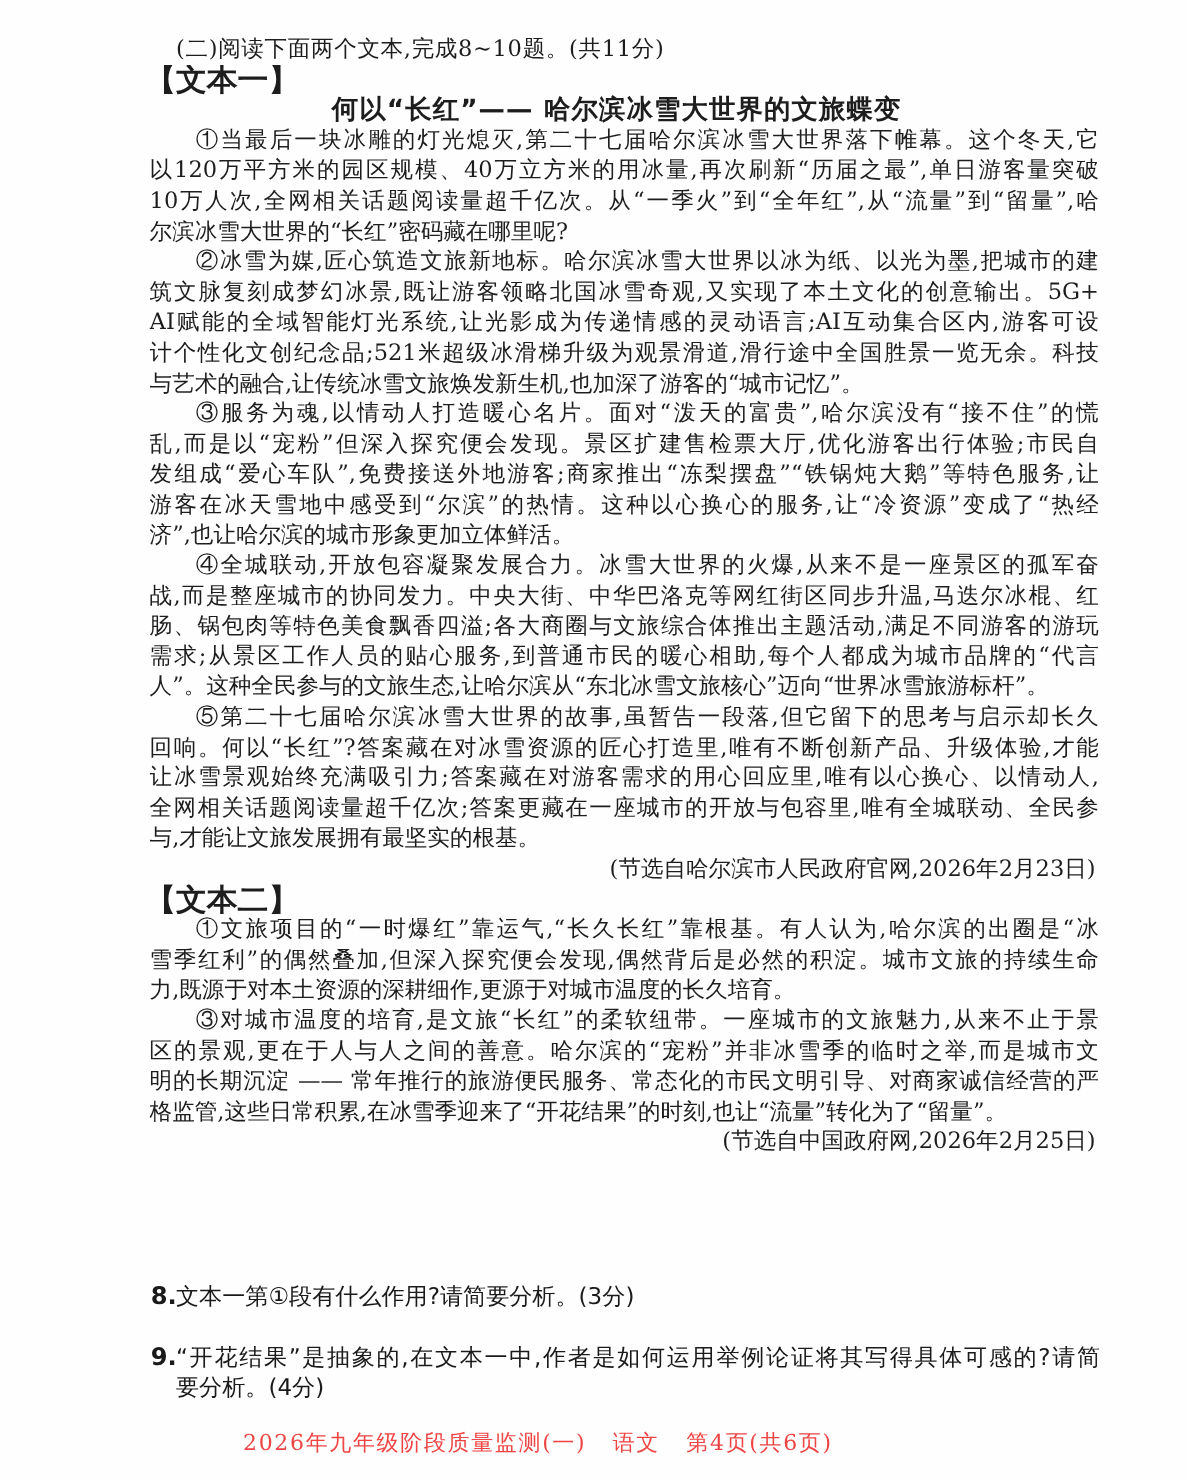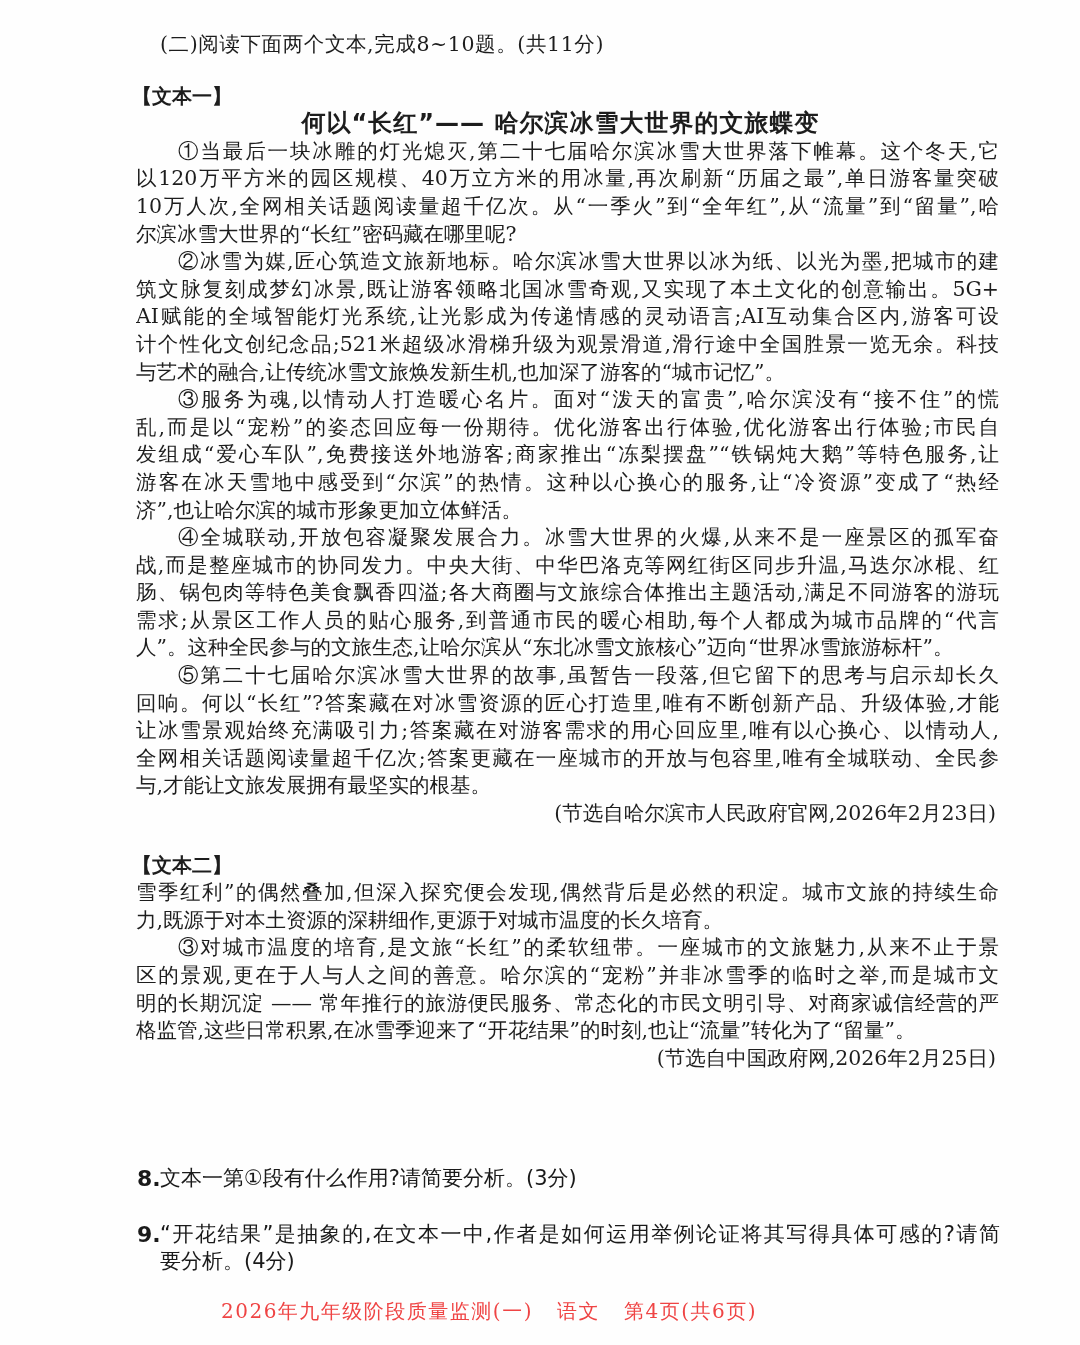--- a/index.html
+++ b/index.html
@@ -12,22 +12,22 @@
   .ln {
     height: 27.6px; line-height: 27.6px; font-size: 20.5px;
     text-align: justify; text-align-last: justify;
     overflow: hidden; white-space: normal;
   }
   .ln.first { padding-left: 42px; }
   .ln.last { text-align-last: left; }
   .plain { text-align: left; text-align-last: left; }
   .hdr { letter-spacing: 0.6px; margin-left: 24px; }
   .label {
-    font-family: "DejaVu Sans", sans-serif; font-weight: bold; font-size: 20px;
-    margin-left: -4px; text-align: left; text-align-last: left; margin-top: 24px;
+    font-family: "DejaVu Sans", sans-serif; font-weight: bold; font-size: 28px;
+    margin-left: -4px; text-align: left; text-align-last: left;
   }
   .title {
     font-family: "DejaVu Sans", sans-serif; font-weight: bold; font-size: 24px;
     text-align: center; text-align-last: center; letter-spacing: 1px; padding-right: 14px;
   }
   .src { text-align: right; text-align-last: right; padding-right: 3px; }
 
   .q { position: absolute; left: 137px; width: 863px; font-family: "DejaVu Sans", sans-serif; font-size: 21px; color: #1a1a1a; }
   .qnum { position: absolute; left: 0; top: 0; font-weight: bold; font-size: 22px; height: 27px; line-height: 27px; }
   .qline { margin-left: 23px; height: 27px; line-height: 27px; text-align: justify; text-align-last: justify; overflow: hidden; }
@@ -59,21 +59,21 @@
     </div>
     <div>
       <div class="ln first">②冰雪为媒,匠心筑造文旅新地标。哈尔滨冰雪大世界以冰为纸、以光为墨,把城市的建</div>
       <div class="ln">筑文脉复刻成梦幻冰景,既让游客领略北国冰雪奇观,又实现了本土文化的创意输出。5G+</div>
       <div class="ln">AI赋能的全域智能灯光系统,让光影成为传递情感的灵动语言;AI互动集合区内,游客可设</div>
       <div class="ln">计个性化文创纪念品;521米超级冰滑梯升级为观景滑道,滑行途中全国胜景一览无余。科技</div>
       <div class="ln last">与艺术的融合,让传统冰雪文旅焕发新生机,也加深了游客的“城市记忆”。</div>
     </div>
     <div>
       <div class="ln first">③服务为魂,以情动人打造暖心名片。面对“泼天的富贵”,哈尔滨没有“接不住”的慌</div>
-      <div class="ln">乱,而是以“宠粉”的姿态回应每一份期待。优化游客出行体验,优化游客出行体验;市民自</div>
+      <div class="ln">乱,而是以“宠粉”但深入探究便会发现。景区扩建售检票大厅,优化游客出行体验;市民自</div>
       <div class="ln">发组成“爱心车队”,免费接送外地游客;商家推出“冻梨摆盘”“铁锅炖大鹅”等特色服务,让</div>
       <div class="ln">游客在冰天雪地中感受到“尔滨”的热情。这种以心换心的服务,让“冷资源”变成了“热经</div>
       <div class="ln last">济”,也让哈尔滨的城市形象更加立体鲜活。</div>
     </div>
     <div>
       <div class="ln first">④全城联动,开放包容凝聚发展合力。冰雪大世界的火爆,从来不是一座景区的孤军奋</div>
       <div class="ln">战,而是整座城市的协同发力。中央大街、中华巴洛克等网红街区同步升温,马迭尔冰棍、红</div>
       <div class="ln">肠、锅包肉等特色美食飘香四溢;各大商圈与文旅综合体推出主题活动,满足不同游客的游玩</div>
       <div class="ln">需求;从景区工作人员的贴心服务,到普通市民的暖心相助,每个人都成为城市品牌的“代言</div>
       <div class="ln last">人”。这种全民参与的文旅生态,让哈尔滨从“东北冰雪文旅核心”迈向“世界冰雪旅游标杆”。</div>
@@ -85,20 +85,21 @@
       <div class="ln">全网相关话题阅读量超千亿次;答案更藏在一座城市的开放与包容里,唯有全城联动、全民参</div>
       <div class="ln last">与,才能让文旅发展拥有最坚实的根基。</div>
     </div>
     <div class="ln src">(节选自哈尔滨市人民政府官网,2026年2月23日)</div>
   </div>
 
   <div>
     <div class="ln label">【文本二】</div>
 
     <div>
+      <div class="ln first">①文旅项目的“一时爆红”靠运气,“长久长红”靠根基。有人认为,哈尔滨的出圈是“冰</div>
       <div class="ln">雪季红利”的偶然叠加,但深入探究便会发现,偶然背后是必然的积淀。城市文旅的持续生命</div>
       <div class="ln last">力,既源于对本土资源的深耕细作,更源于对城市温度的长久培育。</div>
     </div>
     <div>
       <div class="ln first">③对城市温度的培育,是文旅“长红”的柔软纽带。一座城市的文旅魅力,从来不止于景</div>
       <div class="ln">区的景观,更在于人与人之间的善意。哈尔滨的“宠粉”并非冰雪季的临时之举,而是城市文</div>
       <div class="ln">明的长期沉淀 —— 常年推行的旅游便民服务、常态化的市民文明引导、对商家诚信经营的严</div>
       <div class="ln last">格监管,这些日常积累,在冰雪季迎来了“开花结果”的时刻,也让“流量”转化为了“留量”。</div>
     </div>
     <div class="ln src">(节选自中国政府网,2026年2月25日)</div>

